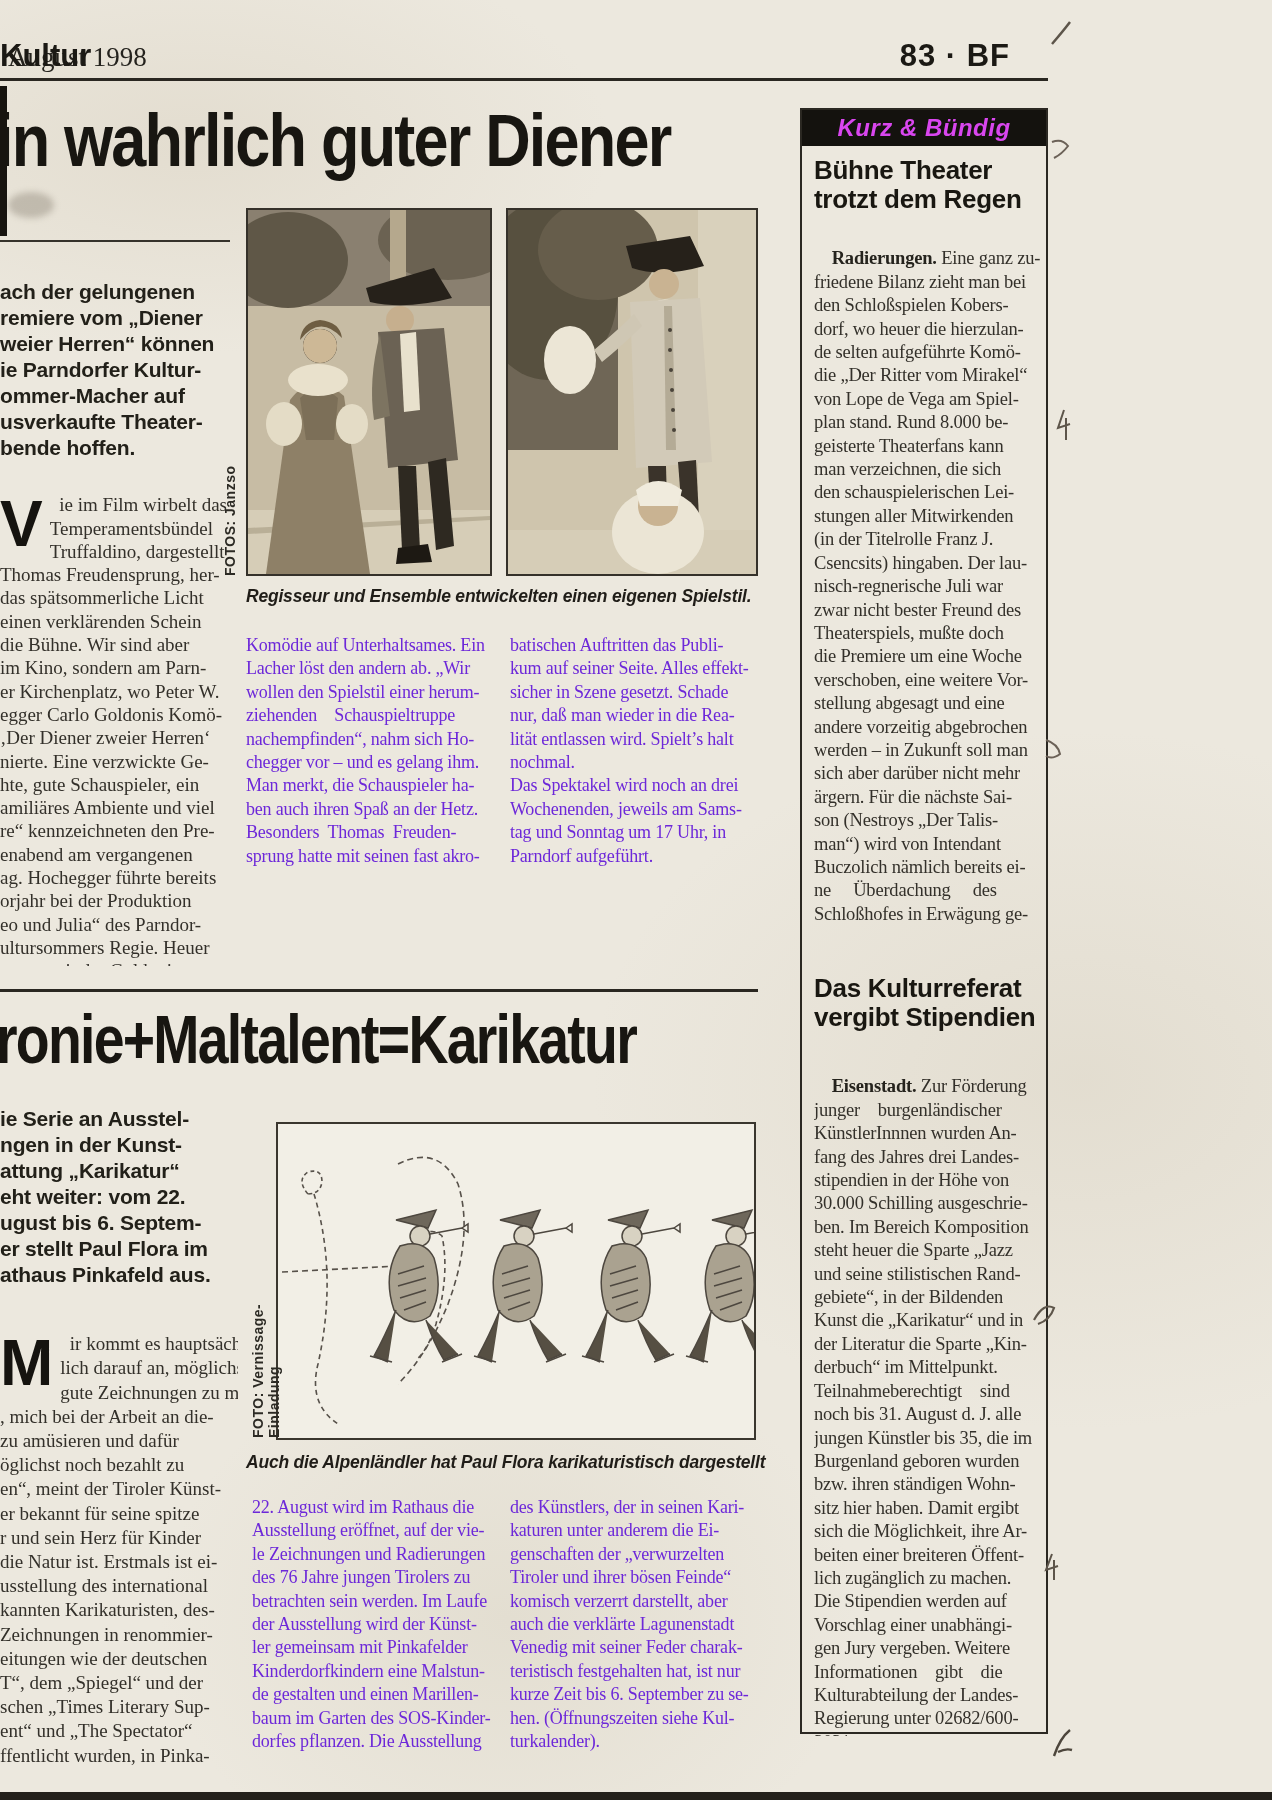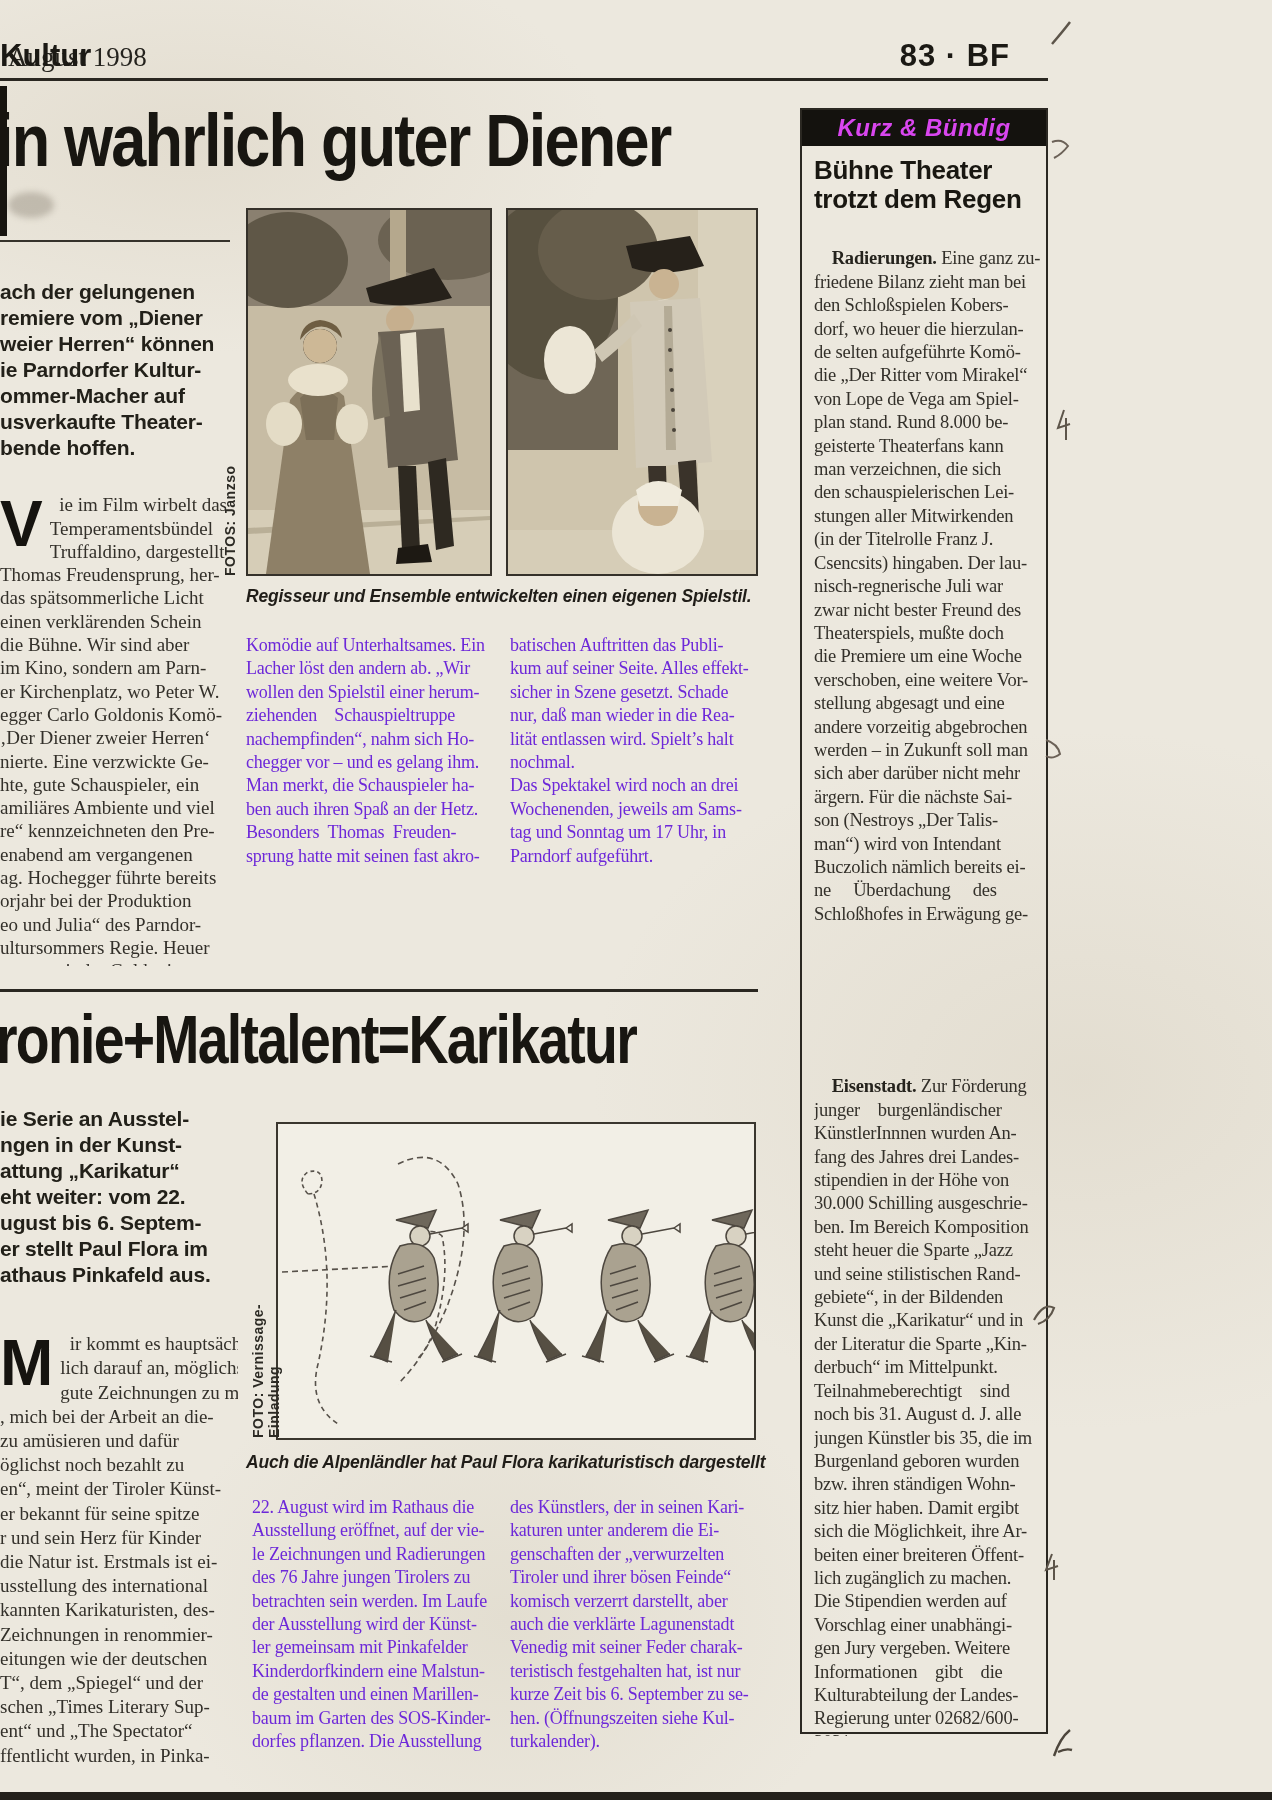--- a/index.html
+++ b/index.html
@@ -323,20 +323,22 @@
 sich aber darüber nicht mehr
 ärgern. Für die nächste Sai-
 son (Nestroys „Der Talis-
 man“) wird von Intendant
 Buczolich nämlich bereits ei-
 ne     Überdachung     des
 Schloßhofes in Erwägung ge-
 zogen.</span>
   </div>
 
+  <div class="sb-h sb-h2">Das Kulturreferat
+vergibt Stipendien</div>
   <div class="sb-body sb-b2">
     <span class="lead">Eisenstadt.</span><span> Zur Förderung
 junger    burgenländischer
 KünstlerInnnen wurden An-
 fang des Jahres drei Landes-
 stipendien in der Höhe von
 30.000 Schilling ausgeschrie-
 ben. Im Bereich Komposition
 steht heuer die Sparte „Jazz
 und seine stilistischen Rand-

